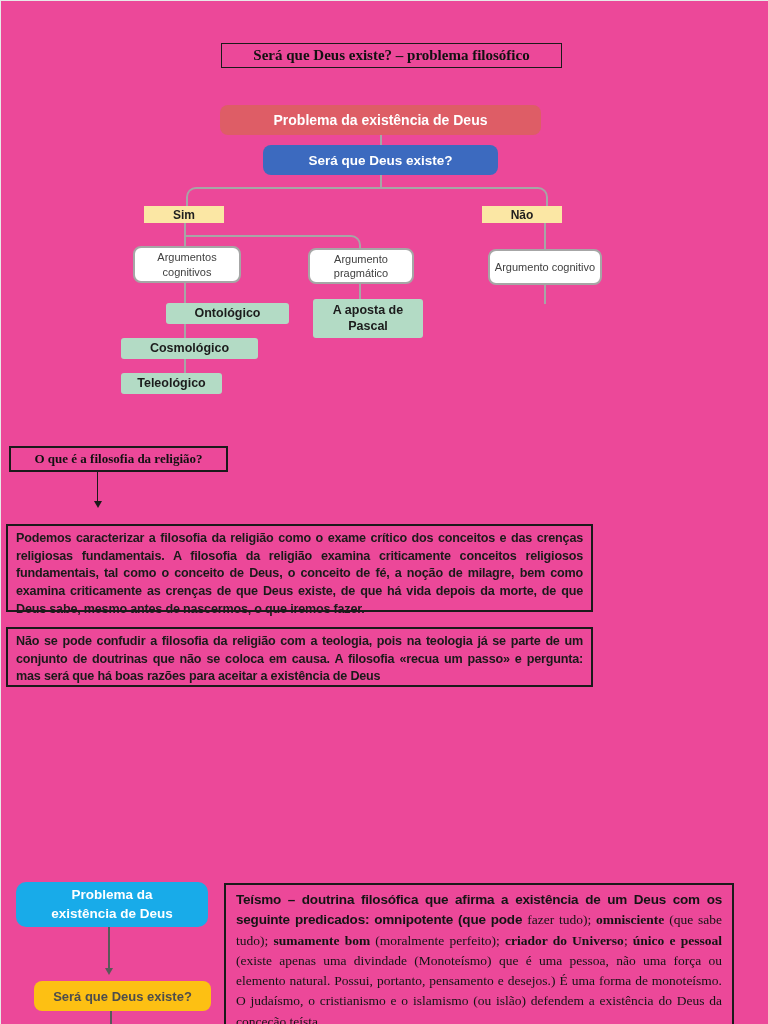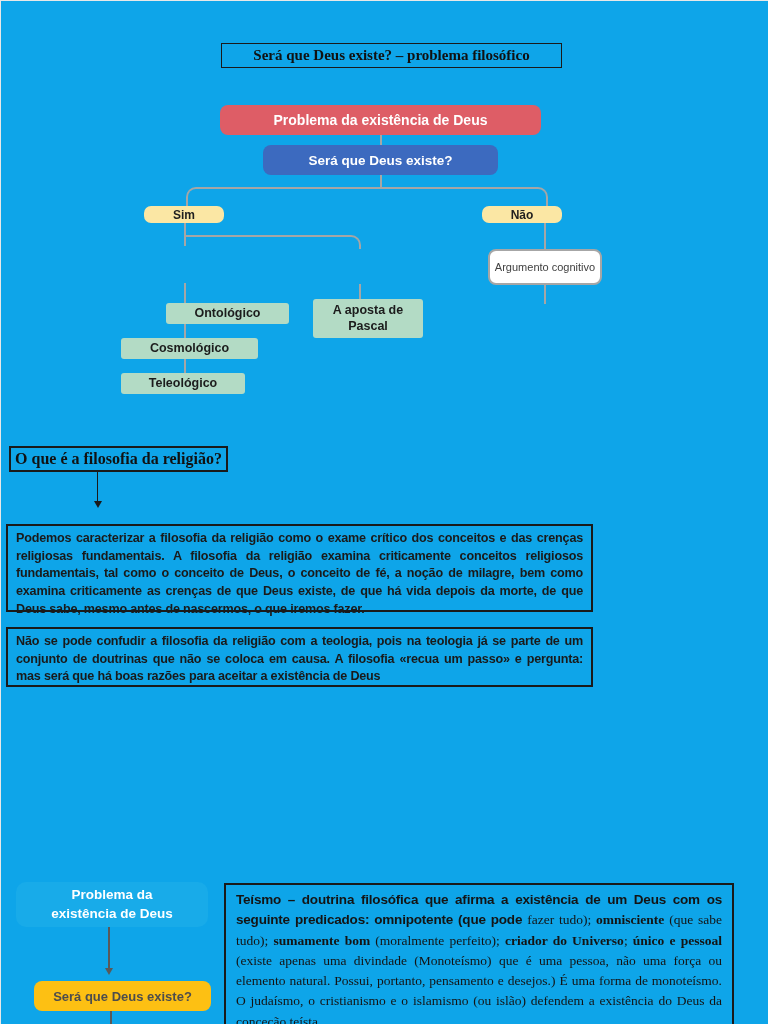--- a/index.html
+++ b/index.html
@@ -1,18 +1,18 @@
 <!DOCTYPE html>
 <html><head>
 <meta charset="utf-8">
 <style>
   html,body{margin:0;padding:0;background:#fff;}
   .page{
     position:relative;width:768px;height:1024px;overflow:hidden;
-    background:#0ea5e9;border-top:1px solid #e8e8e8;border-left:1px solid #e8e8e8;
+    background:#ec4899;border-top:1px solid #e8e8e8;border-left:1px solid #e8e8e8;
     font-family:"Liberation Sans",sans-serif;
   }
   
   .abs{position:absolute;box-sizing:border-box;}
   .vline{position:absolute;width:0;border-left:2px solid #a6a6a6;}
   .vline-dark{position:absolute;width:0;border-left:2px solid #595959;}
   .vline-black{position:absolute;width:0;border-left:1.5px solid #1a1a1a;}
   .ctr{display:flex;align-items:center;justify-content:center;text-align:center;}
   
   .title-box{left:220px;top:42px;width:341px;height:25px;border:1.5px solid #1a1a1a;
@@ -20,39 +20,39 @@
   
   .red-box{left:219px;top:104px;width:321px;height:30px;border-radius:8px;background:#de5d66;
     color:#fff;font-weight:700;font-size:14px;}
   .blue-box{left:262px;top:144px;width:235px;height:30px;border-radius:8px;background:#3c6abf;
     color:#fff;font-weight:700;font-size:13.5px;}
   .bracket{left:185px;top:186px;width:362px;height:19px;
     border-top:2px solid #a6a6a6;border-left:2px solid #a6a6a6;border-right:2px solid #a6a6a6;
     border-radius:10px 10px 0 0;}
   .elbow{left:184px;top:234px;width:176px;height:14px;
     border-top:2px solid #a6a6a6;border-right:2px solid #a6a6a6;border-radius:0 10px 0 0;}
-  .yn-box{height:17px;background:#fbe7a4;border-radius:7px;color:#1f1f1f;
+  .yn-box{height:17px;background:#fbe7a4;border-radius:0;color:#1f1f1f;
     font-weight:700;font-size:12px;}
   .sim{left:143px;top:205px;width:80px;}
   .nao{left:481px;top:205px;width:80px;}
   .arg-box{background:#fff;border:2px solid #a6a6a6;border-radius:8px;color:#404040;
     font-size:11px;line-height:1.3;}
   .arg1{left:132px;top:245px;width:108px;height:37px;}
   .arg2{left:307px;top:247px;width:106px;height:36px;}
   .arg3{left:487px;top:248px;width:114px;height:36px;}
   .green-box{background:#b3dbc5;border-radius:3px;color:#1c1c1c;font-weight:700;
     font-size:12.5px;line-height:1.25;}
   .g-ont{left:120px;top:302px;width:123px;height:21px;margin-left:45px;}
   .g-cos{left:120px;top:337px;width:137px;height:21px;}
-  .g-tel{left:120px;top:372px;width:124px;height:21px;}
+  .g-tel{left:120px;top:372px;width:101px;height:21px;}
   .g-pas{left:312px;top:298px;width:110px;height:39px;}
   .g-mal{left:488px;top:303px;width:122px;height:38px;}
   
   .question-box{left:8px;top:445px;width:219px;height:26px;border:2px solid #1a1a1a;
-    font-family:"Liberation Serif",serif;font-weight:700;font-size:16px;color:#111;}
+    font-family:"Liberation Serif",serif;font-weight:700;font-size:13px;color:#111;}
   .arrow-head{position:absolute;width:0;height:0;
     border-left:4px solid transparent;border-right:4px solid transparent;}
   .para{border:2px solid #1a1a1a;padding:4px 8px;color:#1a1a1a;
     font-weight:700;font-size:12.6px;line-height:1.4;letter-spacing:-0.2px;
     text-align:justify;}
   .para1{left:5px;top:523px;width:587px;height:88px;}
   .para2{left:5px;top:626px;width:587px;height:60px;}
   
   .cyan-box{left:15px;top:881px;width:192px;height:45px;border-radius:10px;background:#18abe9;
     color:#fff;font-weight:700;font-size:13.5px;line-height:1.35;}
@@ -87,20 +87,26 @@
     <span>Sim</span>
   </div>
   <div class="abs ctr yn-box nao">
     <span>Não</span>
   </div>
 
   <div class="vline" style="left:183px;top:222px;height:23px;"></div>
   <div class="abs elbow"></div>
   <div class="vline" style="left:543px;top:222px;height:26px;"></div>
 
+  <div class="abs ctr arg-box arg1">
+    <span>Argumentos cognitivos</span>
+  </div>
+  <div class="abs ctr arg-box arg2">
+    <span>Argumento pragmático</span>
+  </div>
   <div class="abs ctr arg-box arg3">
     <span>Argumento cognitivo</span>
   </div>
 
   <div class="vline" style="left:183px;top:282px;height:20px;"></div>
   <div class="abs ctr green-box g-ont">
     <span>Ontológico</span>
   </div>
   <div class="vline" style="left:183px;top:323px;height:14px;"></div>
   <div class="abs ctr green-box g-cos">

